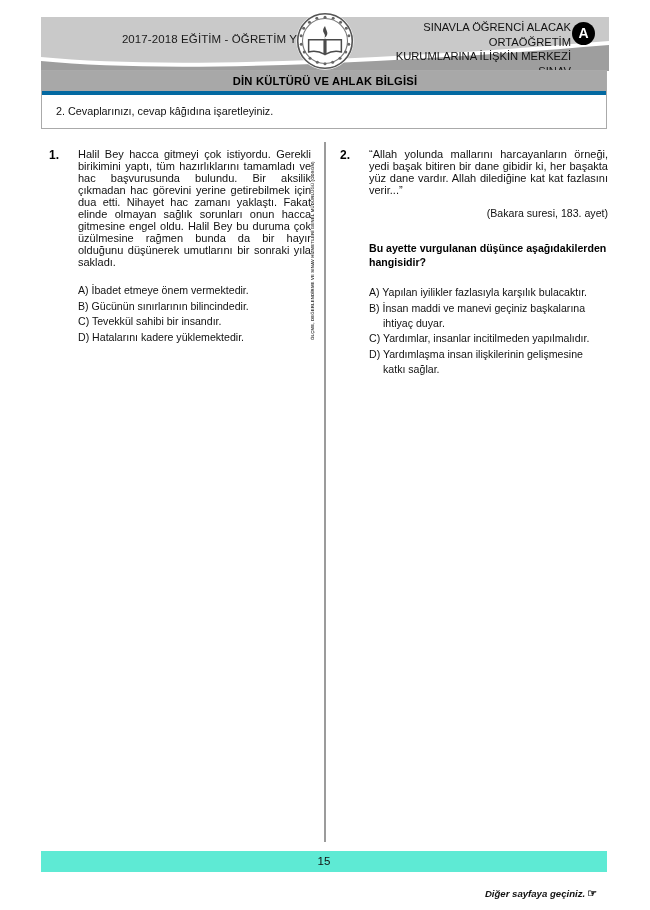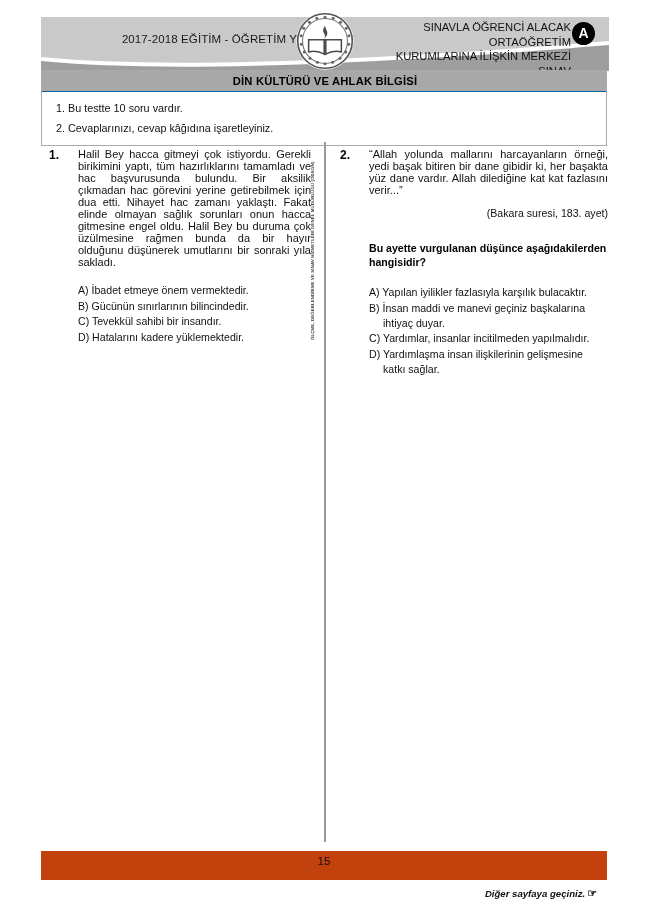--- a/index.html
+++ b/index.html
@@ -94,21 +94,21 @@
     background: #ffffff;
   }
   .subject-bar {
     background: #a8a8a8;
     color: #000000;
     font-size: 11.2px;
     font-weight: bold;
     letter-spacing: 0.2px;
     text-align: center;
     padding: 4px 0 4px 2px;
-    border-bottom: 1px solid #0369a1;
+    border-bottom: 4px solid #0369a1;
   }
   .instructions {
     padding: 6px 0 7px 14px;
   }
   .instructions .line {
     font-size: 10.8px;
     line-height: 20px;
     color: #111111;
   }
 
@@ -194,22 +194,22 @@
     text-indent: -14px;
     margin-bottom: 1px;
   }
 
   
   .footer {
     position: absolute;
     left: 41px;
     top: 851px;
     width: 566px;
-    height: 29px;
-    background: #c2410c;
+    height: 21px;
+    background: #5eead4;
   }
   .footer-page {
     position: absolute;
     left: 0;
     top: 0;
     width: 566px;
     text-align: center;
     line-height: 21px;
     font-size: 11.5px;
     color: #111111;
@@ -281,21 +281,20 @@
       <div class="l1">SINAVLA ÖĞRENCİ ALACAK ORTAÖĞRETİM</div>
       <div class="l2">KURUMLARINA İLİŞKİN MERKEZİ SINAV</div>
     </div>
 
     <div class="booklet-badge">A</div>
   </div>
 
   <div class="infobox">
     <div class="subject-bar">DİN KÜLTÜRÜ VE AHLAK BİLGİSİ</div>
     <div class="instructions">
-      <div class="line">1. Bu testte 10 soru vardır.</div>
       <div class="line">2. Cevaplarınızı, cevap kâğıdına işaretleyiniz.</div>
     </div>
   </div>
 
   <div class="col-divider"></div>
   <div class="side-vertical-text">ÖLÇME, DEĞERLENDİRME VE SINAV HİZMETLERİ GENEL MÜDÜRLÜĞÜ (ÖDSGM)</div>
 
   <div class="col col-left">
     <div class="q">
       <div class="q-num">1.</div>

